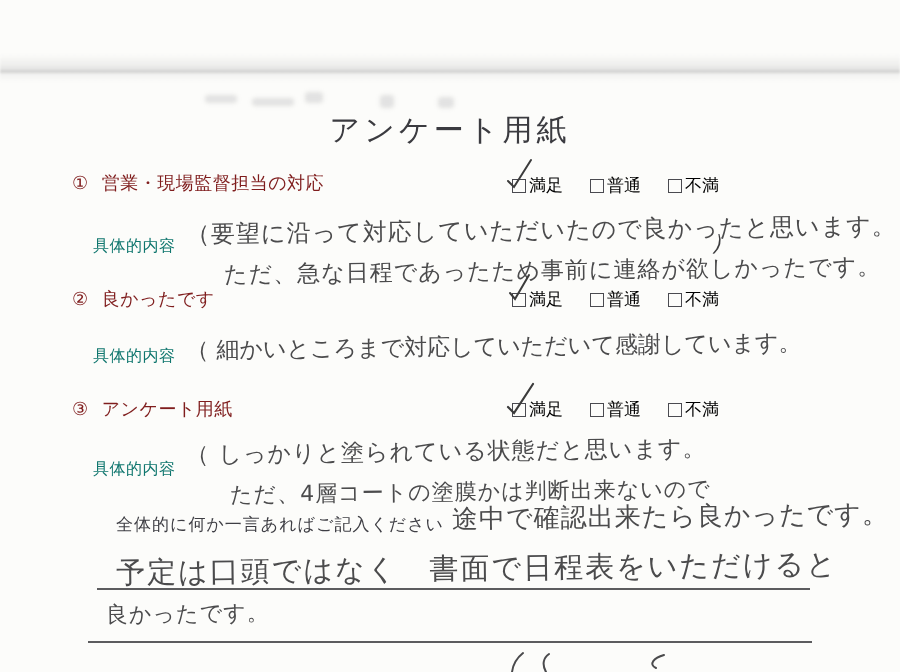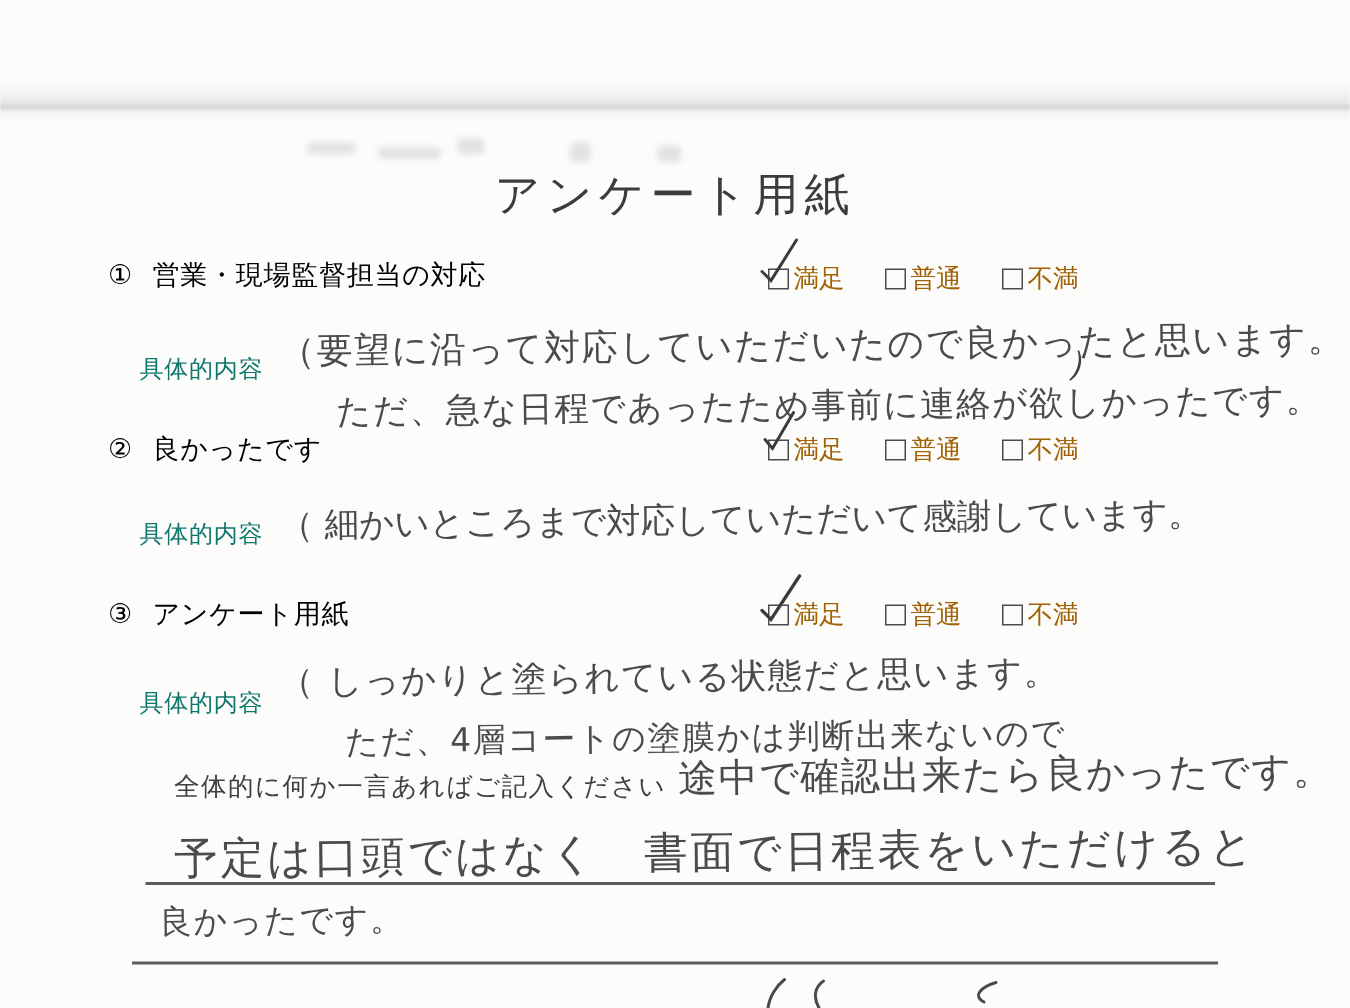--- a/index.html
+++ b/index.html
@@ -27,36 +27,36 @@
     position:absolute;background:rgba(135,135,140,.22);
     border-radius:3px;filter:blur(2px);
   }
   
   .title{
     position:absolute;left:0;top:110px;width:900px;margin:0;
     text-align:center;font-size:30px;font-weight:500;
     letter-spacing:4px;color:#3b3b40;
   }
   .q-label{
-    position:absolute;left:72px;font-size:18px;color:#000000;
+    position:absolute;left:72px;font-size:18px;color:#7f1d1d;
     letter-spacing:.5px;white-space:nowrap;
   }
   .q-num{margin-right:13px;}
   .detail-label{
     position:absolute;left:93px;font-size:16px;color:#0f766e;
     letter-spacing:.5px;white-space:nowrap;
   }
   .overall-label{
     position:absolute;left:99px;top:513px;font-size:17px;color:#3e3e44;
     letter-spacing:1px;white-space:nowrap;margin-left:17px;
   }
   
   .opts{
     position:absolute;left:512px;display:flex;gap:27px;
-    font-size:17px;color:#a16207;align-items:center;
+    font-size:17px;color:#000000;align-items:center;
   }
   .opt{display:flex;align-items:center;gap:3px;}
   .cb{
     width:12px;height:12px;border:1.6px solid #4a4a50;
     display:inline-block;background:transparent;
   }
   .check-svg{position:absolute;pointer-events:none;}
   
   .hw{
     position:absolute;font-family:"DejaVu Sans",sans-serif;

